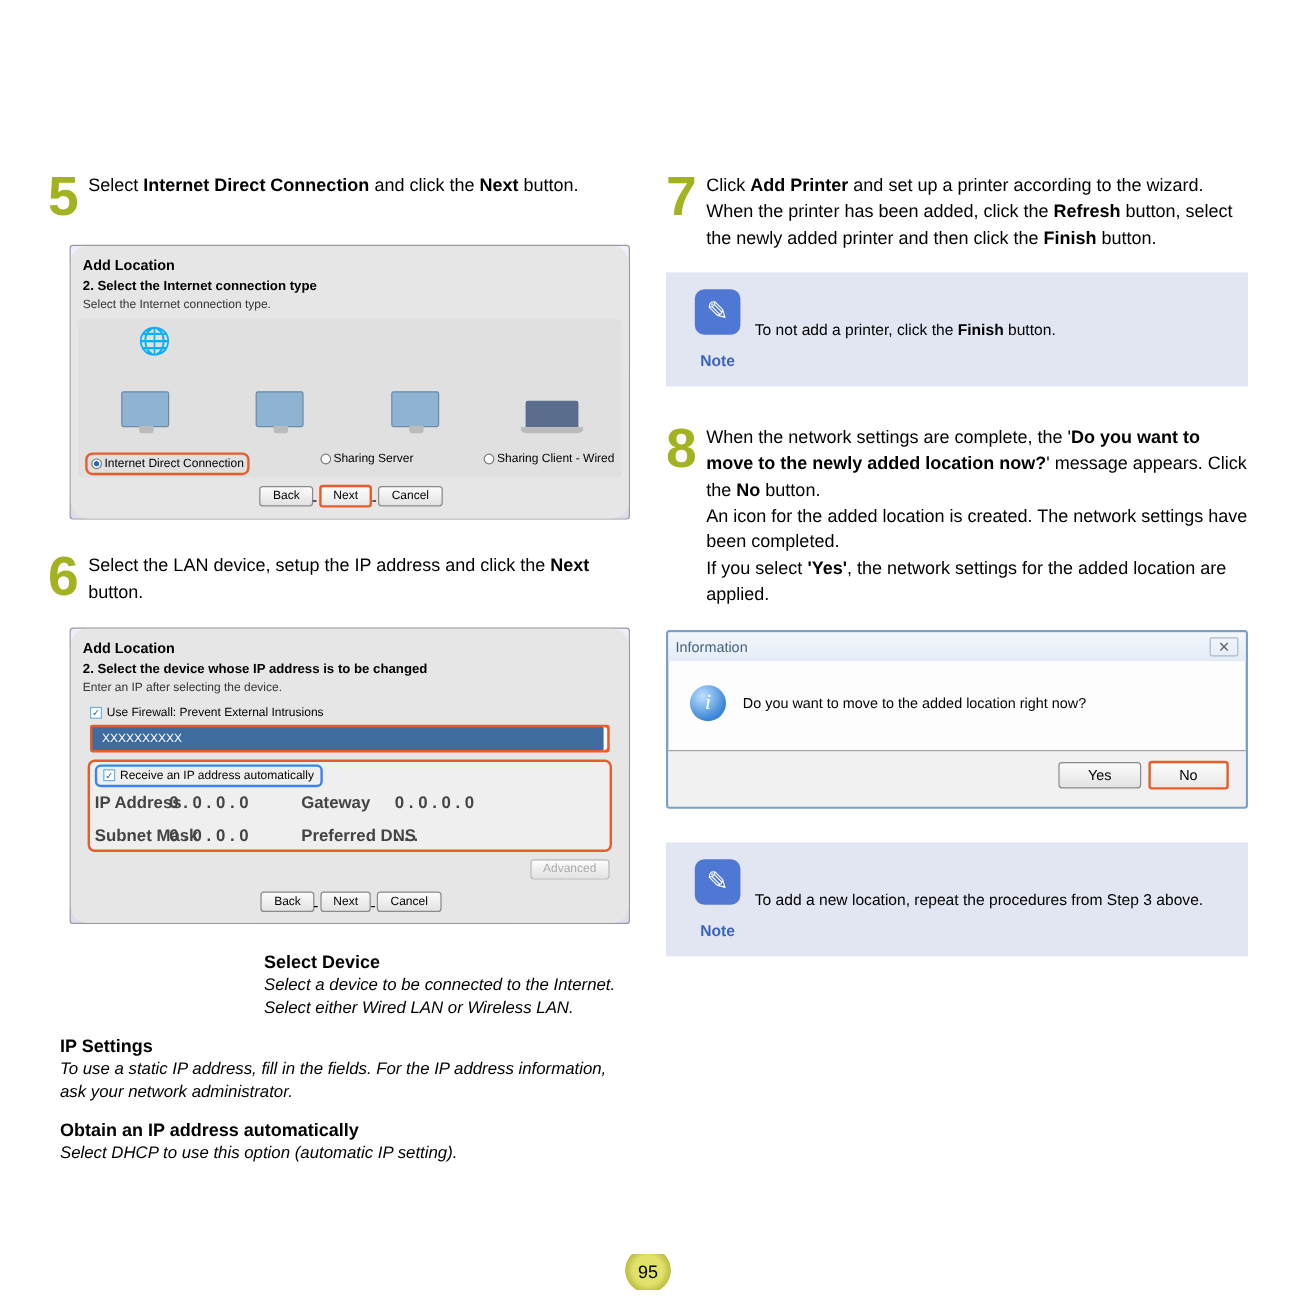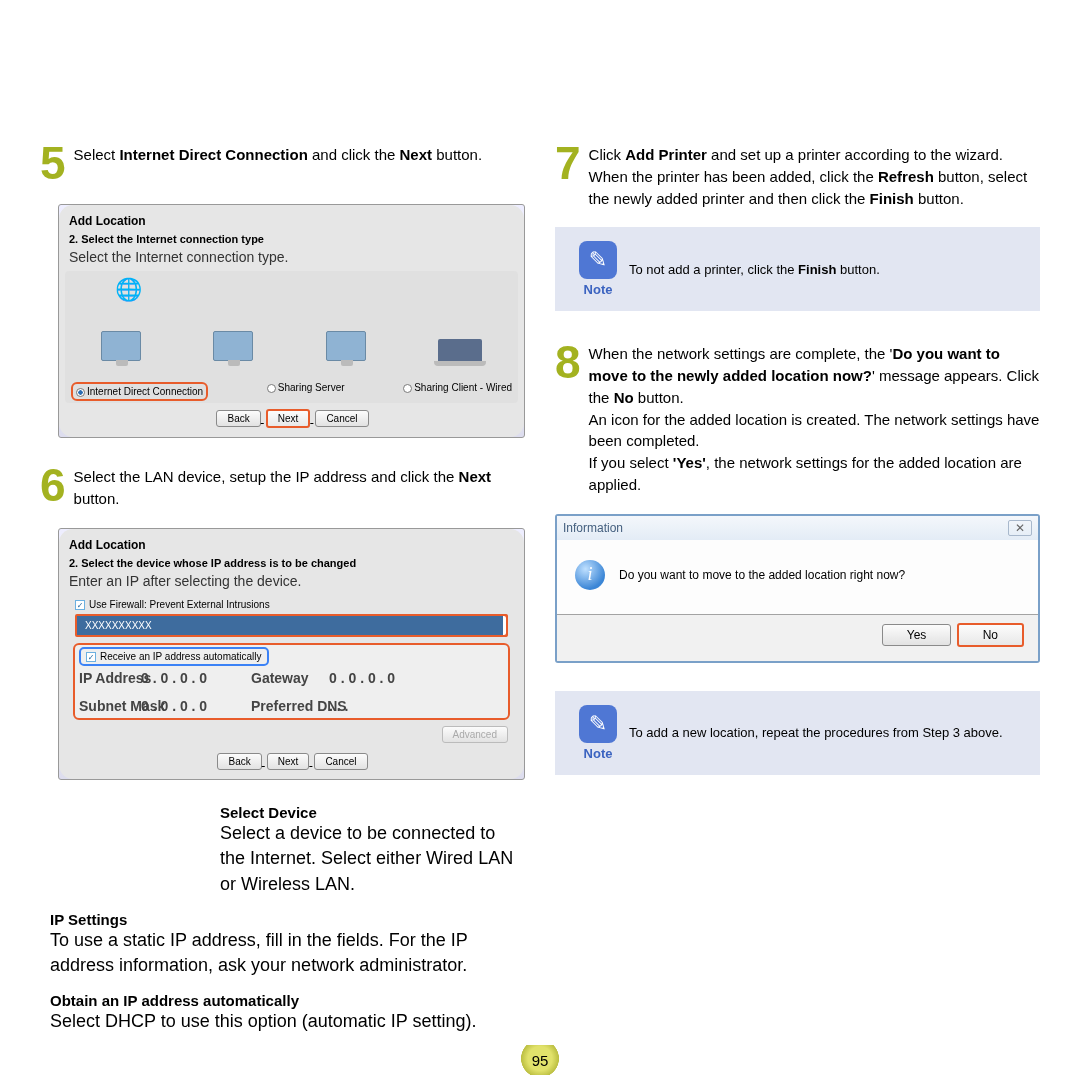--- a/index.html
+++ b/index.html
@@ -7,21 +7,21 @@
 .page { display: flex; padding: 140px 40px 40px 40px; gap: 30px; }
 .col { flex: 1; }
 .step { display: flex; margin-bottom: 18px; }
 .step-num { font-size: 46px; font-weight: bold; color: #a3b220; line-height: 1; margin-right: 8px; }
 .step-text { line-height: 1.45; padding-top: 4px; }
 
 .dialog { border: 1px solid #999; border-radius: 3px; background: linear-gradient(#eef, #dde); margin: 6px 0 24px 0; font-size: 11px; }
 .dialog-inner { padding: 6px; background: #e6e6e6; border-radius: 14px; }
 .dialog-title { font-weight: bold; padding: 3px 4px; font-size: 12px; }
 .dialog-sub { font-weight: bold; padding: 2px 4px; font-size: 11px; }
-.dialog-hint { padding: 2px 4px 6px 4px; font-size: 14px; color: #333; }
+.dialog-hint { padding: 2px 4px 6px 4px; font-size: 10px; color: #333; }
 .conn-options { background: #e0e0e0; border-radius: 4px; padding: 10px 8px 4px 8px; position: relative; height: 132px; }
 .conn-globe { position: absolute; top: 6px; left: 50px; font-size: 22px; }
 .conn-devices { display: flex; justify-content: space-around; position: absolute; bottom: 42px; left: 0; right: 0; }
 .monitor { width: 40px; height: 30px; background: #8fb3d3; border: 1px solid #6a8aa5; border-radius: 2px; position: relative; }
 .monitor::after { content: ""; position: absolute; bottom: -6px; left: 14px; width: 12px; height: 6px; background: #bbb; border-radius: 0 0 2px 2px; }
 .laptop { width: 44px; height: 22px; background: #5a6d8c; border-radius: 2px 2px 0 0; position: relative; margin-top: 8px; }
 .laptop::after { content: ""; position: absolute; bottom: -5px; left: -4px; width: 52px; height: 5px; background: #bbb; border-radius: 0 0 4px 4px; }
 .option-row { display: flex; position: absolute; bottom: 2px; left: 6px; right: 6px; justify-content: space-between; }
 .option-cell { font-size: 10px; }
 .option-cell.highlight { border: 2px solid #e85c2b; border-radius: 6px; padding: 2px 3px; }
@@ -38,26 +38,26 @@
 .device-bar::after { content:""; position:absolute; right:-2px; top:-2px; bottom:-2px; width:3px; border:2px solid #e85c2b; border-left:none; border-radius:0 4px 4px 0; background:#fff; }
 .ip-block { border: 2px solid #e85c2b; border-radius: 6px; margin: 6px 2px 2px 2px; padding: 2px 4px 4px 4px; background: #efefef; }
 .ip-block .chk-line { border: 2px solid #3b82f6; border-radius: 5px; padding: 2px 5px; margin-bottom: 4px; display:inline-block; }
 .ip-grid { display: grid; grid-template-columns: 62px 110px 78px 110px; font-size: 14px; row-gap: 12px; color: #444; font-weight: bold; }
 .ip-grid span { white-space: nowrap; }
 .adv-row { text-align: right; padding: 4px; }
 .btn.disabled { color: #aaa; border-color: #bbb; }
 
 .callout-block { margin-left: 10px; }
 .callout-title { font-weight: bold; margin-top: 6px; }
-.callout-text { font-size: 18px; line-height: 1.4; margin-bottom: 14px; }
+.callout-text { font-size: 14px; line-height: 1.4; margin-bottom: 14px; font-style: italic; }
 
 .note-box { background: #e2e6f2; display: flex; align-items: center; padding: 14px 12px; margin: 16px 0 28px 0; font-size: 13px; }
 .note-icon-wrap { width: 62px; text-align: center; }
 .note-icon { width: 38px; height: 38px; background: #4f77d4; border-radius: 8px; display: flex; align-items: center; justify-content: center; color: #fff; font-size: 22px; margin: 0 auto; }
-.note-label { color: #3b63c0; font-weight: bold; font-size: 13px; margin-top: 3px; }
+.note-label { color: #3b63c0; font-weight: bold; font-size: 13px; margin-top: 14px; }
 
 .info-dialog { border: 2px solid #7aa0c8; border-radius: 3px; margin-top: 14px; background: #fdfdfd; font-size: 12px; }
 .info-titlebar { background: linear-gradient(#f4f7fb,#e3ecf6); padding: 4px 6px; display: flex; justify-content: space-between; align-items: center; color: #445f7e; }
 .close-x { border: 1px solid #a8b8cc; border-radius: 2px; padding: 0 6px; font-size: 12px; color: #666; }
 .info-body { display: flex; align-items: center; gap: 14px; padding: 20px 14px 24px 18px; }
 .info-i { width: 30px; height: 30px; border-radius: 50%; background: radial-gradient(circle at 35% 30%, #bfe0ff, #3b86d6 70%); color: #fff; display:flex; align-items:center; justify-content:center; font-family: Georgia,serif; font-style: italic; font-size: 18px; }
 .info-btns { text-align: right; padding: 8px 14px 14px 14px; background: #f1f1f1; border-top: 1px solid #a3a3a3; }
 .info-btns .btn { padding: 3px 24px; font-size: 12px; }
 .info-btns .btn.hl { border: 2px solid #e85c2b; }
 

